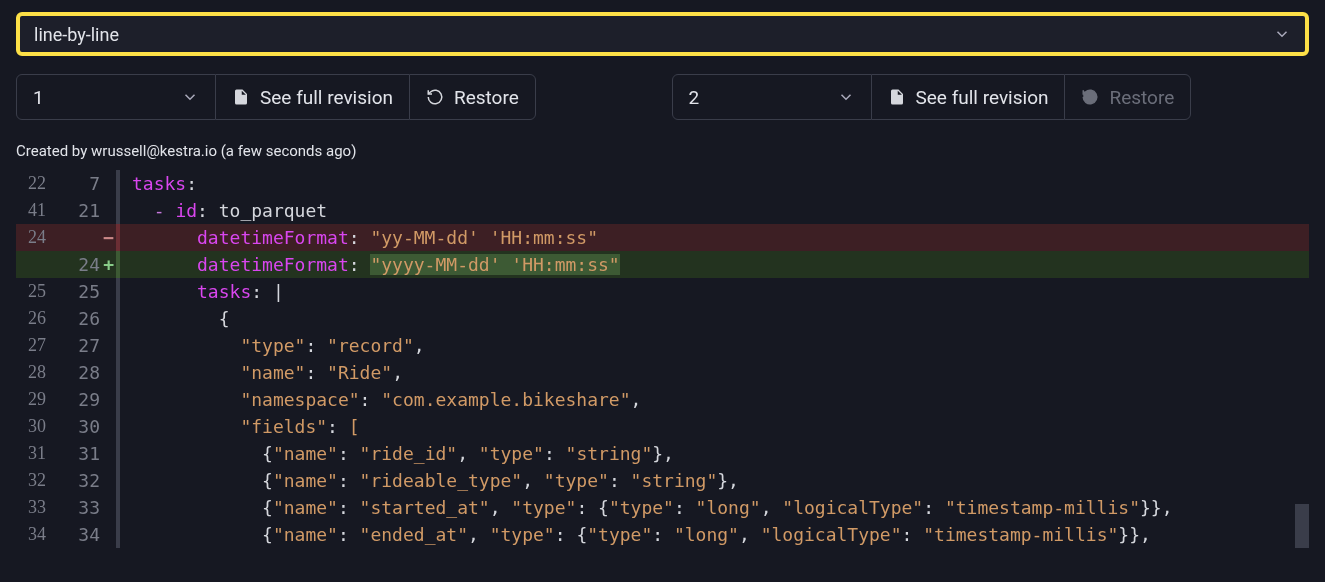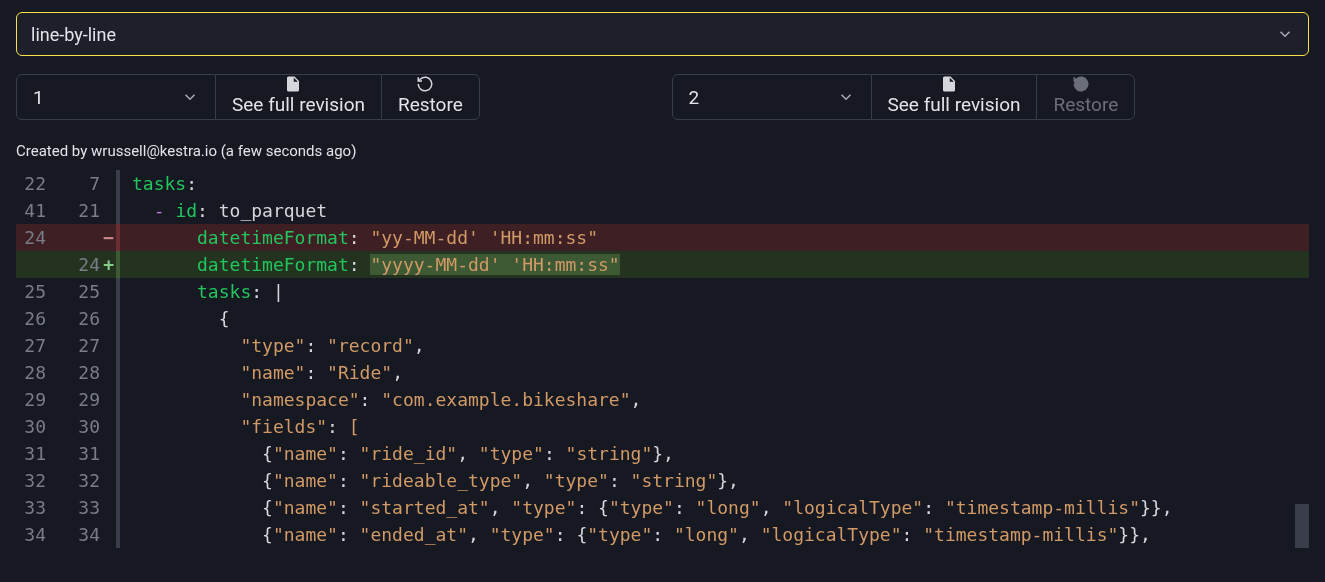--- a/index.html
+++ b/index.html
@@ -9,21 +9,21 @@
   font-family: -apple-system, BlinkMacSystemFont, "Segoe UI", Roboto, sans-serif;
   width: 1325px;
   height: 582px;
   overflow: hidden;
   padding: 12px 16px 0 16px;
 }
 .top-select {
   width: 100%;
   height: 44px;
   background: #1d1f2a;
-  border: 1px solid #fde047;
+  border: 4px solid #fde047;
   border-radius: 6px;
   display: flex;
   align-items: center;
   padding: 0 14px;
   justify-content: space-between;
   margin-bottom: 18px;
   cursor: pointer;
 }
 .top-select span { font-size: 18px; color: #e2e4ea; }
 .chev { width: 14px; height: 14px; }
@@ -41,23 +41,23 @@
   padding: 0 16px;
   color: #e2e4ea;
   font-size: 19px;
   cursor: pointer;
 }
 .seg.sel {
   width: 200px;
   justify-content: space-between;
   border-radius: 6px 0 0 6px;
 }
-.seg.mid { border-left: none; border-right: none; flex-direction: column; }
+.seg.mid { border-left: none; border-right: none; }
 .seg.mid .ic, .seg.end .ic { margin-right: 10px; }
-.seg.end { border-radius: 0 6px 6px 0; flex-direction: column; }
+.seg.end { border-radius: 0 6px 6px 0; }
 .seg.disabled { color: #6b6e7a; cursor: default; }
 .seg.disabled svg path, .seg.disabled svg circle { stroke: #6b6e7a; fill: #6b6e7a; }
 .ic { width: 18px; height: 18px; display: inline-flex; align-items: center; justify-content: center; }
 .ic svg { width: 18px; height: 18px; }
 
 .meta { font-size: 15px; color: #e2e4ea; margin-bottom: 10px; }
 
 .diff {
   font-family: "SF Mono", Menlo, Consolas, monospace;
   font-size: 18px;
@@ -66,20 +66,21 @@
   position: relative;
 }
 .row { display: flex; align-items: stretch; }
 .gut {
   width: 40px;
   text-align: right;
   padding-right: 10px;
   color: #7a7d89;
   flex-shrink: 0;
   user-select: none;
+  font-family: Liberation Serif, serif;
 }
 .gut2 {
   width: 48px;
   text-align: right;
   padding-right: 4px;
   color: #7a7d89;
   flex-shrink: 0;
   user-select: none;
   position: relative;
 }
@@ -100,21 +101,21 @@
   flex: 1;
   white-space: pre;
   padding-left: 6px;
 }
 .row.del { background: #3d1f24; }
 .row.del .bar { background: #6b2e34; }
 .row.add { background: #23331f; }
 .row.add .bar { background: #3d5a34; }
 .row.add .hl { background: #3d5a34; }
 
-.k-key { color: #22c55e; }
+.k-key { color: #d946ef; }
 .k-str { color: #d19a66; }
 .k-dash { color: #c678dd; }
 .k-plain { color: #d5d7dd; }
 .k-brace { color: #d19a66; }
 .k-pipe { color: #d5d7dd; }
 
 .scrollthumb {
   position: absolute;
   right: 0;
   bottom: 0;

